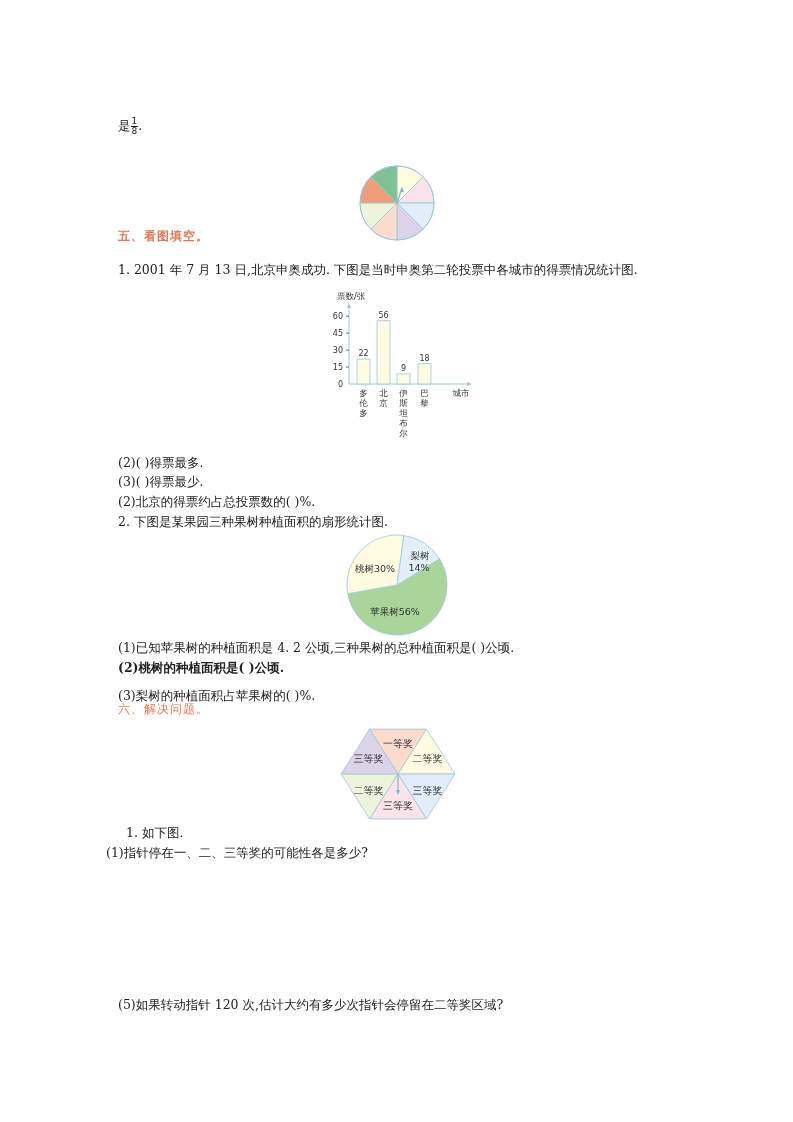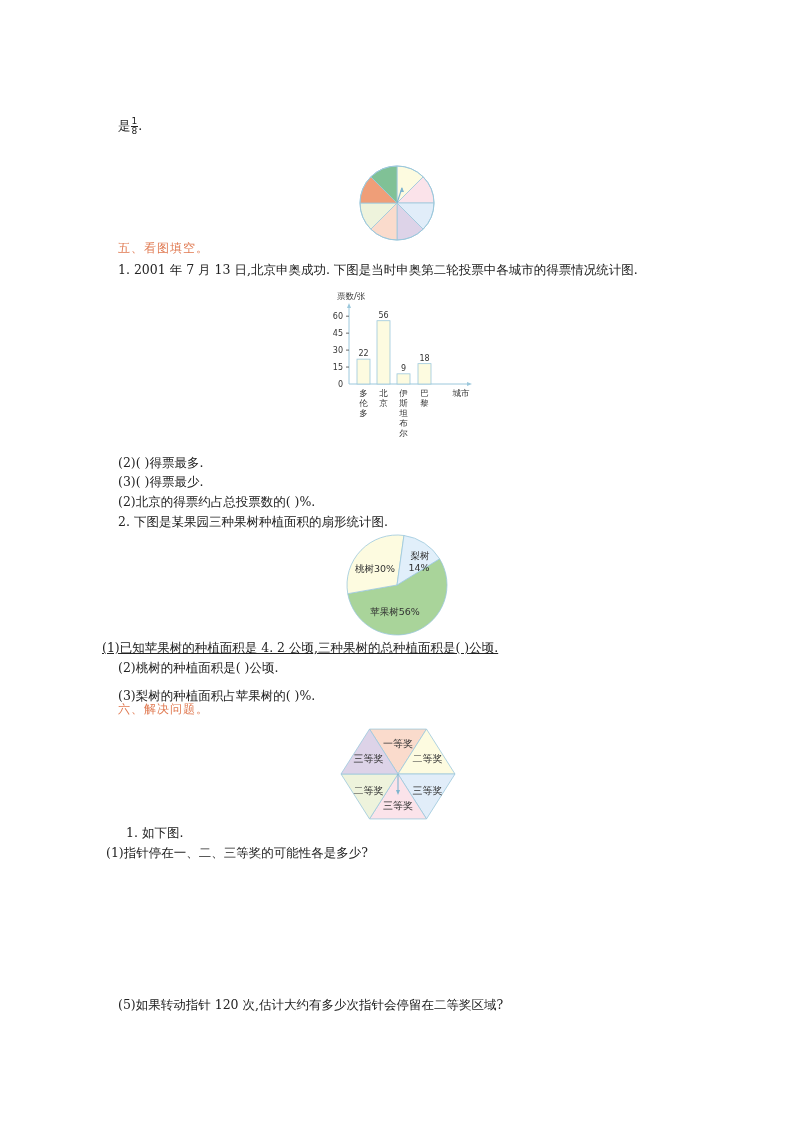--- a/index.html
+++ b/index.html
@@ -27,21 +27,21 @@
     <path d="M0,0 L26.16295090390226,26.162950903902257 A37,37 0 0 1 2.2655965784226034e-15,37 Z" fill="#ddd3e8" stroke="#9cc8dc" stroke-width="0.8"></path>
     <path d="M0,0 L2.2655965784226034e-15,37 A37,37 0 0 1 -26.162950903902257,26.16295090390226 Z" fill="#fadbcc" stroke="#9cc8dc" stroke-width="0.8"></path>
     <path d="M0,0 L-26.162950903902257,26.16295090390226 A37,37 0 0 1 -37,4.531193156845207e-15 Z" fill="#eef3dc" stroke="#9cc8dc" stroke-width="0.8"></path>
     <path d="M0,0 L-37,4.531193156845207e-15 A37,37 0 0 1 -26.162950903902264,-26.162950903902257 Z" fill="#ef9e78" stroke="#9cc8dc" stroke-width="0.8"></path>
     <path d="M0,0 L-26.162950903902264,-26.162950903902257 A37,37 0 0 1 -6.79678973526781e-15,-37 Z" fill="#80c196" stroke="#9cc8dc" stroke-width="0.8"></path>
     <circle cx="0" cy="0" r="37" fill="none" stroke="#9cc8dc" stroke-width="1"></circle>
     <line x1="0" y1="0" x2="5" y2="-15" stroke="#7fb5cf" stroke-width="1.2"></line>
     <path d="M5,-16 L3,-11 L7,-11 Z" fill="#7fb5cf"></path>
   </svg>
 
-<div class="t sec" style="left:118px; top:240px;">五、看图填空。</div>
+<div class="t sec" style="left:118px; top:228px;font-weight:bold;">五、看图填空。</div>
 <div class="t" style="left:118px; top:262px;">1. 2001 年 7 月 13 日,北京申奥成功. 下图是当时申奥第二轮投票中各城市的得票情况统计图.</div>
 
 <svg id="barchart" width="160" height="160" style="left:325px; top:285px;">
     <line x1="24" y1="99" x2="24" y2="20" stroke="#9cc8dc" stroke-width="1"></line>
     <path d="M22,23 L24,18 L26,23 Z" fill="#9cc8dc"></path>
     <line x1="24" y1="99" x2="144" y2="99" stroke="#9cc8dc" stroke-width="1"></line>
     <path d="M142,97 L147,99 L142,101 Z" fill="#9cc8dc"></path>
     <text x="12" y="14" font-size="8.5" fill="#333">票数/张</text>
     <text x="18" y="102" font-size="8" fill="#333" text-anchor="end">0</text>
     <line x1="21" y1="82.05" x2="24" y2="82.05" stroke="#444" stroke-width="0.8"></line>
@@ -83,22 +83,22 @@
 <svg id="piechart" width="104" height="104" style="left:345px; top:533px;">
     <path d="M52,52 L94.58634670715239,25.800704701496045 A50,50 0 1 1 2.7596123493895988,60.68240888334651 Z" fill="#a9d49a" stroke="#9cc8dc" stroke-width="0.8"></path>
     <path d="M52,52 L2.7596123493895988,60.68240888334651 A50,50 0 0 1 58.95865504800327,2.486596562921484 Z" fill="#fdfbe0" stroke="#9cc8dc" stroke-width="0.8"></path>
     <path d="M52,52 L58.95865504800327,2.486596562921484 A50,50 0 0 1 94.58634670715239,25.800704701496056 Z" fill="#e1effa" stroke="#9cc8dc" stroke-width="0.8"></path>
     <text x="50" y="82" font-size="9.5" fill="#333" text-anchor="middle">苹果树56%</text>
     <text x="30" y="39" font-size="9.5" fill="#333" text-anchor="middle">桃树30%</text>
     <text x="75" y="26" font-size="9.5" fill="#333" text-anchor="middle">梨树</text>
     <text x="74" y="38" font-size="9.5" fill="#333" text-anchor="middle">14%</text>
   </svg>
 
-<div class="t" style="left:102px; top:640px;text-decoration:underline;">(1)已知苹果树的种植面积是 4. 2 公顷,三种果树的总种植面积是(       )公顷.</div>
-<div class="t" style="left:118px; top:660px;">(2)桃树的种植面积是(       )公顷.</div>
+<div class="t" style="left:118px; top:640px;">(1)已知苹果树的种植面积是 4. 2 公顷,三种果树的总种植面积是(       )公顷.</div>
+<div class="t" style="left:118px; top:660px;font-weight:bold;">(2)桃树的种植面积是(       )公顷.</div>
 <div class="t" style="left:118px; top:688px;">(3)梨树的种植面积占苹果树的(       )%.</div>
 
 <div class="t sec" style="left:118px; top:701px;">六、解决问题。</div>
 
 <svg id="hexspinner" width="116" height="104" style="left:340px; top:722px;">
     <path d="M58,52 L29.499999999999975,7.079262305701178 L86.5,7.079262305701164 Z" fill="#fadbcc" stroke="#9cc8dc" stroke-width="0.8"></path>
     <text x="57.99999999999999" y="24.878" font-size="10" fill="#333" text-anchor="middle">一等奖</text>
     <path d="M58,52 L86.5,7.079262305701164 L115,51.999999999999986 Z" fill="#fdfbe0" stroke="#9cc8dc" stroke-width="0.8"></path>
     <text x="87.6180688094278" y="40.438999999999986" font-size="10" fill="#333" text-anchor="middle">二等奖</text>
     <path d="M58,52 L115,52 L86.5,96.92073769429884 Z" fill="#e1edf9" stroke="#9cc8dc" stroke-width="0.8"></path>

